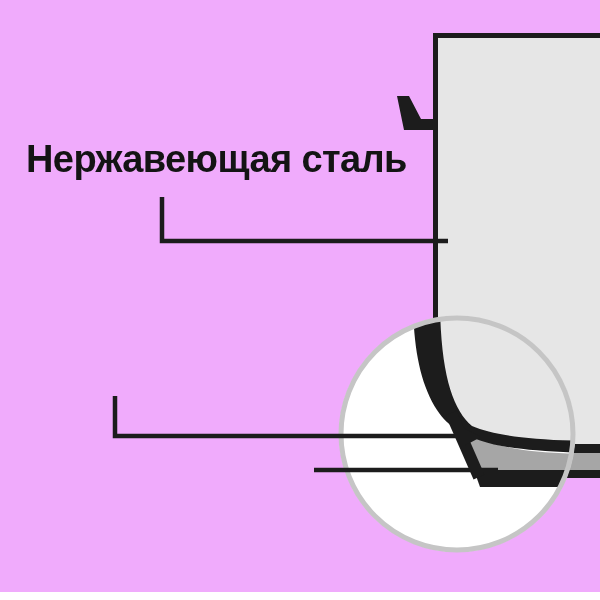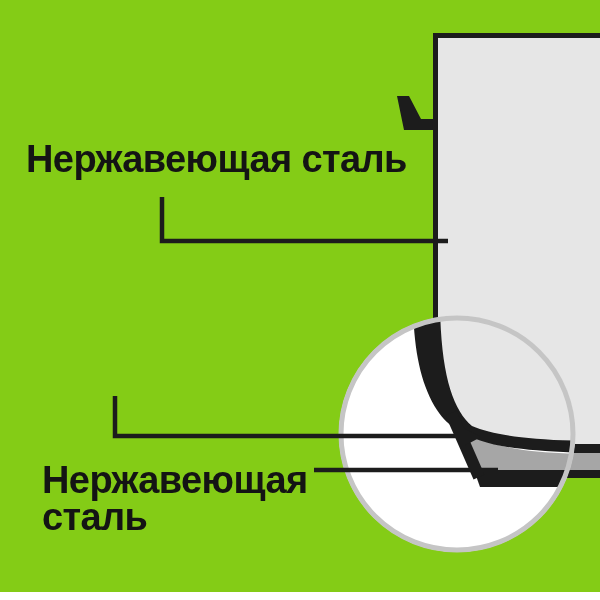--- a/index.html
+++ b/index.html
@@ -1,19 +1,19 @@
 <!DOCTYPE html>
 <html><head>
 <meta charset="utf-8">
 <style>
   html,body{margin:0;padding:0;background:#ffffff;}
   #stage{
     position:relative;
     width:600px;height:592px;
-    background:#84cc16;
+    background:#f0abfc;
     overflow:hidden;
     font-family:"Liberation Sans", sans-serif;
   }
   #diagram-svg{position:absolute;left:0;top:0;}
   .label{
     position:absolute;
     font-weight:700;
     font-size:38px;
     line-height:37px;
     color:#141414;
@@ -72,18 +72,14 @@
 
     <polyline points="162,197 162,241 448,241" fill="none" stroke-width="4.5" stroke="#1c1c1c"></polyline>
     <polyline points="115,396 115,436 470,436" fill="none" stroke-width="4.5" stroke="#1c1c1c"></polyline>
     <polygon points="464,428 481,437 464,446" fill="#1c1c1c"></polygon>
     <polyline points="314,470 498,470" fill="none" stroke-width="4.5" stroke="#1c1c1c"></polyline>
   </svg>
 
   <div class="label label-top">Нержавеющая сталь</div>
 
 
-  <div class="label label-bottom">
-    <div>Нержавеющая</div>
-    <div>сталь</div>
-  </div>
 
 </div>
 
 </body></html>

